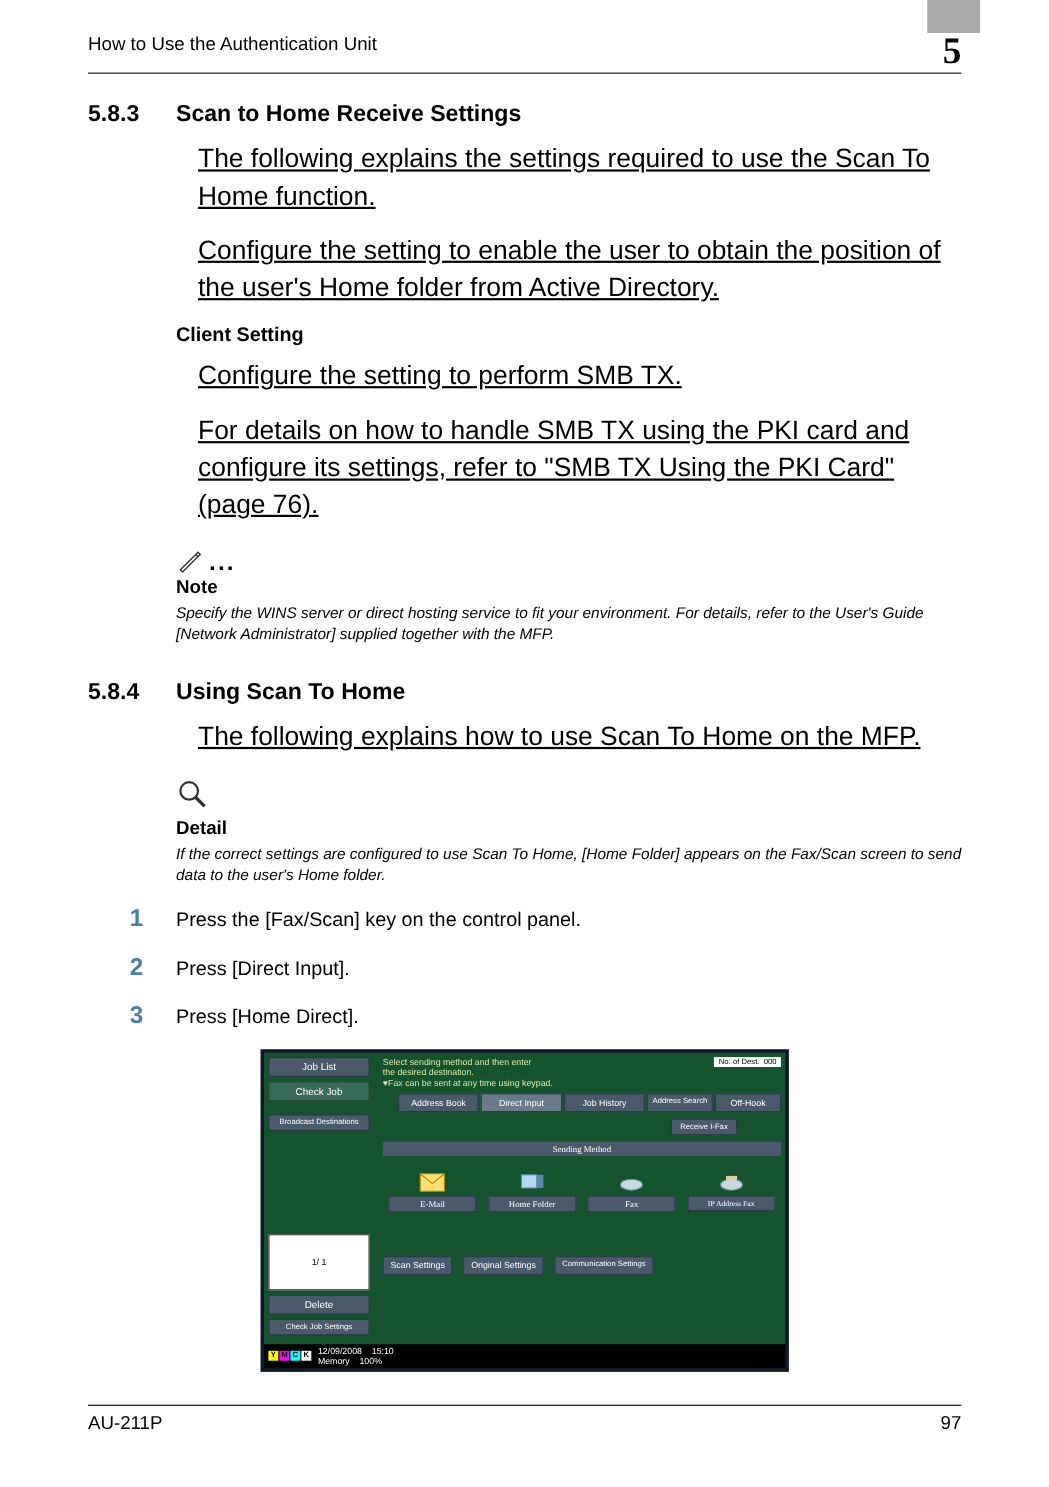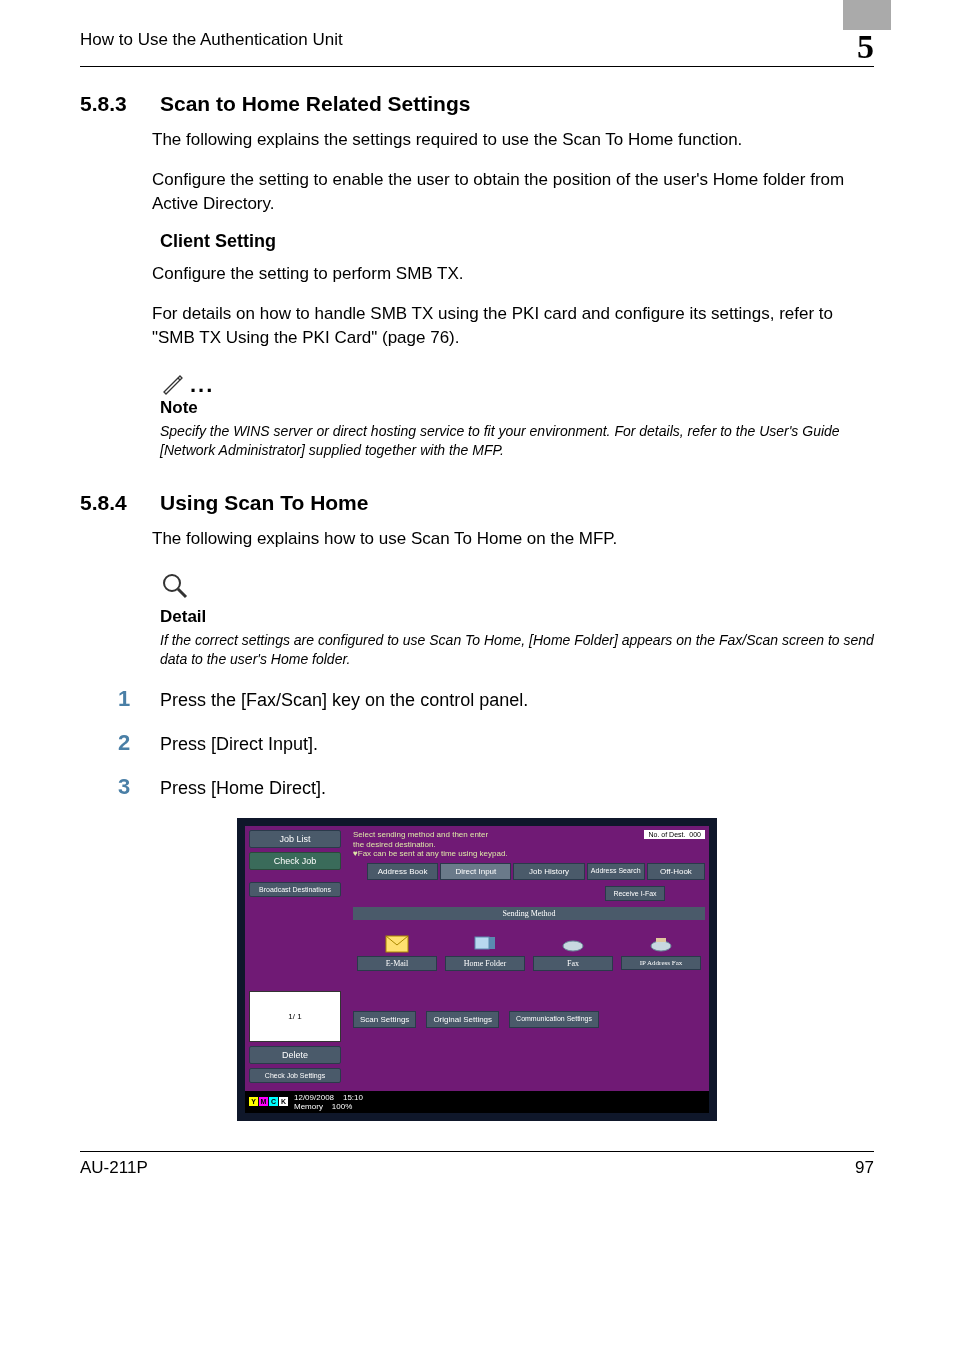--- a/index.html
+++ b/index.html
@@ -52,24 +52,25 @@
   .section-number {
     font-size: 21px;
     font-weight: bold;
     min-width: 80px;
   }
   .section-title {
     font-size: 21px;
     font-weight: bold;
   }
   .body-text {
-    font-size: 17px;
-    margin-left: 72px;
+    font-size: 24px;
+    margin-left: 100px;
     margin-bottom: 16px;
     line-height: 1.4;
+    text-decoration: underline;
   }
   .subheading {
     font-size: 18px;
     font-weight: bold;
     margin-left: 80px;
     margin-bottom: 10px;
   }
   .note-block {
     margin-left: 80px;
     margin-top: 20px;
@@ -109,22 +110,22 @@
     font-weight: bold;
     color: #4a7fa6;
     min-width: 42px;
   }
   .step-text {
     font-size: 18px;
   }
   .screenshot {
     width: 480px;
     margin: 10px auto 14px auto;
-    border: 8px solid #0f172a;
-    background: #701a75;
+    border: 3px solid #0f172a;
+    background: #14532d;
     font-family: Arial, sans-serif;
     color: #fff;
     font-size: 9px;
   }
   .ss-left {
     float: left;
     width: 100px;
     padding: 4px;
   }
   .ss-right {
@@ -240,21 +241,21 @@
 
 <div class="page">
   <div class="header-bar">
     <div class="header-left">How to Use the Authentication Unit</div>
     <div class="header-right">5</div>
   </div>
 
   <div class="section">
     <div class="section-heading">
       <div class="section-number">5.8.3</div>
-      <div class="section-title">Scan to Home Related Settings</div>
+      <div class="section-title">Scan to Home Receive Settings</div>
     </div>
     <div class="body-text">The following explains the settings required to use the Scan To Home function.</div>
 
     <div class="body-text">Configure the setting to enable the user to obtain the position of the user's Home folder from Active Directory.</div>
 
     <div class="subheading">Client Setting</div>
     <div class="body-text">Configure the setting to perform SMB TX.</div>
     <div class="body-text">For details on how to handle SMB TX using the PKI card and configure its settings, refer to "SMB TX Using the PKI Card" (page 76).</div>
 
     <div class="note-block">

